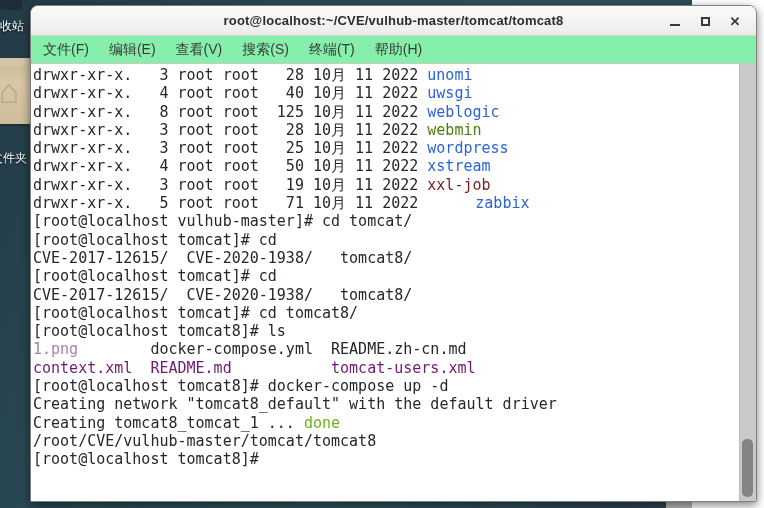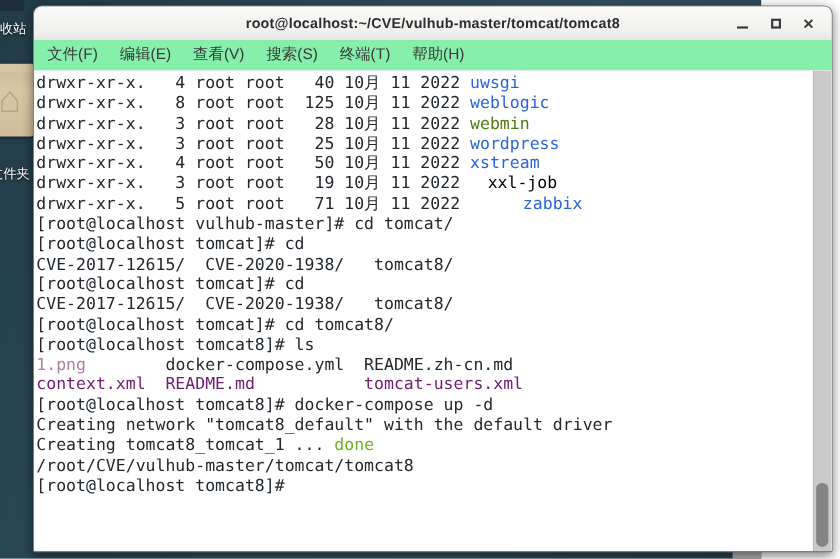--- a/index.html
+++ b/index.html
@@ -132,26 +132,27 @@
         <div class="menu-item">文件(F)</div>
         <div class="menu-item">编辑(E)</div>
         <div class="menu-item">查看(V)</div>
         <div class="menu-item">搜索(S)</div>
         <div class="menu-item">终端(T)</div>
         <div class="menu-item">帮助(H)</div>
       </div>
 
     <div class="screen">
       <div class="output">
+          <div class="tline"><span style="color: rgb(35, 40, 45);">drwxr-xr-x.   3 root root   28 10月 11 2022 </span><span style="color: rgb(42, 100, 216);">unomi</span></div>
           <div class="tline"><span style="color: rgb(35, 40, 45);">drwxr-xr-x.   4 root root   40 10月 11 2022 </span><span style="color: rgb(42, 100, 216);">uwsgi</span></div>
           <div class="tline"><span style="color: rgb(35, 40, 45);">drwxr-xr-x.   8 root root  125 10月 11 2022 </span><span style="color: rgb(42, 100, 216);">weblogic</span></div>
           <div class="tline"><span style="color: rgb(35, 40, 45);">drwxr-xr-x.   3 root root   28 10月 11 2022 </span><span style="color: #4d7c0f;">webmin</span></div>
           <div class="tline"><span style="color: rgb(35, 40, 45);">drwxr-xr-x.   3 root root   25 10月 11 2022 </span><span style="color: rgb(42, 100, 216);">wordpress</span></div>
           <div class="tline"><span style="color: rgb(35, 40, 45);">drwxr-xr-x.   4 root root   50 10月 11 2022 </span><span style="color: rgb(42, 100, 216);">xstream</span></div>
-          <div class="tline"><span style="color: rgb(35, 40, 45);">drwxr-xr-x.   3 root root   19 10月 11 2022 </span><span style="color: #000000; margin-left: 16px;">xxl-job</span></div>
+          <div class="tline"><span style="color: rgb(35, 40, 45);">drwxr-xr-x.   3 root root   19 10月 11 2022 </span><span style="color: #7f1d1d;">xxl-job</span></div>
           <div class="tline"><span style="color: rgb(35, 40, 45);">drwxr-xr-x.   5 root root   71 10月 11 2022 </span><span style="color: rgb(42, 100, 216); margin-left: 48px;">zabbix</span></div>
           <div class="tline"><span style="color: rgb(35, 40, 45);">[root@localhost vulhub-master]# cd tomcat/</span></div>
           <div class="tline"><span style="color: rgb(35, 40, 45);">[root@localhost tomcat]# cd </span></div>
           <div class="tline"><span style="color: rgb(35, 40, 45);">CVE-2017-12615/  CVE-2020-1938/   tomcat8/</span></div>
           <div class="tline"><span style="color: rgb(35, 40, 45);">[root@localhost tomcat]# cd </span></div>
           <div class="tline"><span style="color: rgb(35, 40, 45);">CVE-2017-12615/  CVE-2020-1938/   tomcat8/</span></div>
           <div class="tline"><span style="color: rgb(35, 40, 45);">[root@localhost tomcat]# cd tomcat8/</span></div>
           <div class="tline"><span style="color: rgb(35, 40, 45);">[root@localhost tomcat8]# ls</span></div>
           <div class="tline"><span style="color: rgb(173, 127, 168);">1.png</span><span style="color: rgb(35, 40, 45);">        docker-compose.yml  README.zh-cn.md</span></div>
           <div class="tline"><span style="color: #701a75; margin-top: 26px;">context.xml  README.md           tomcat-users.xml</span></div>

